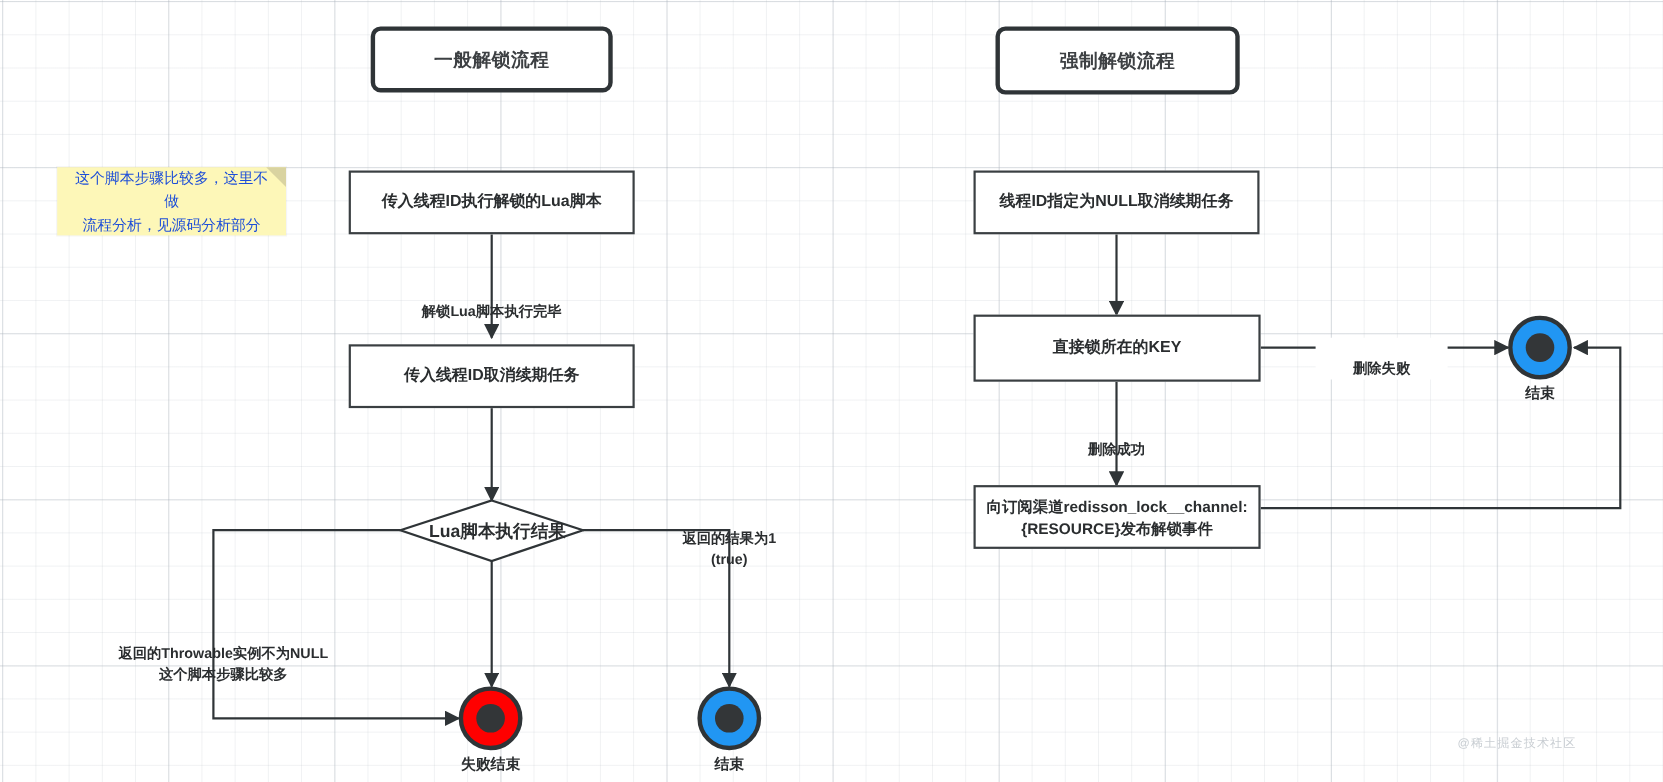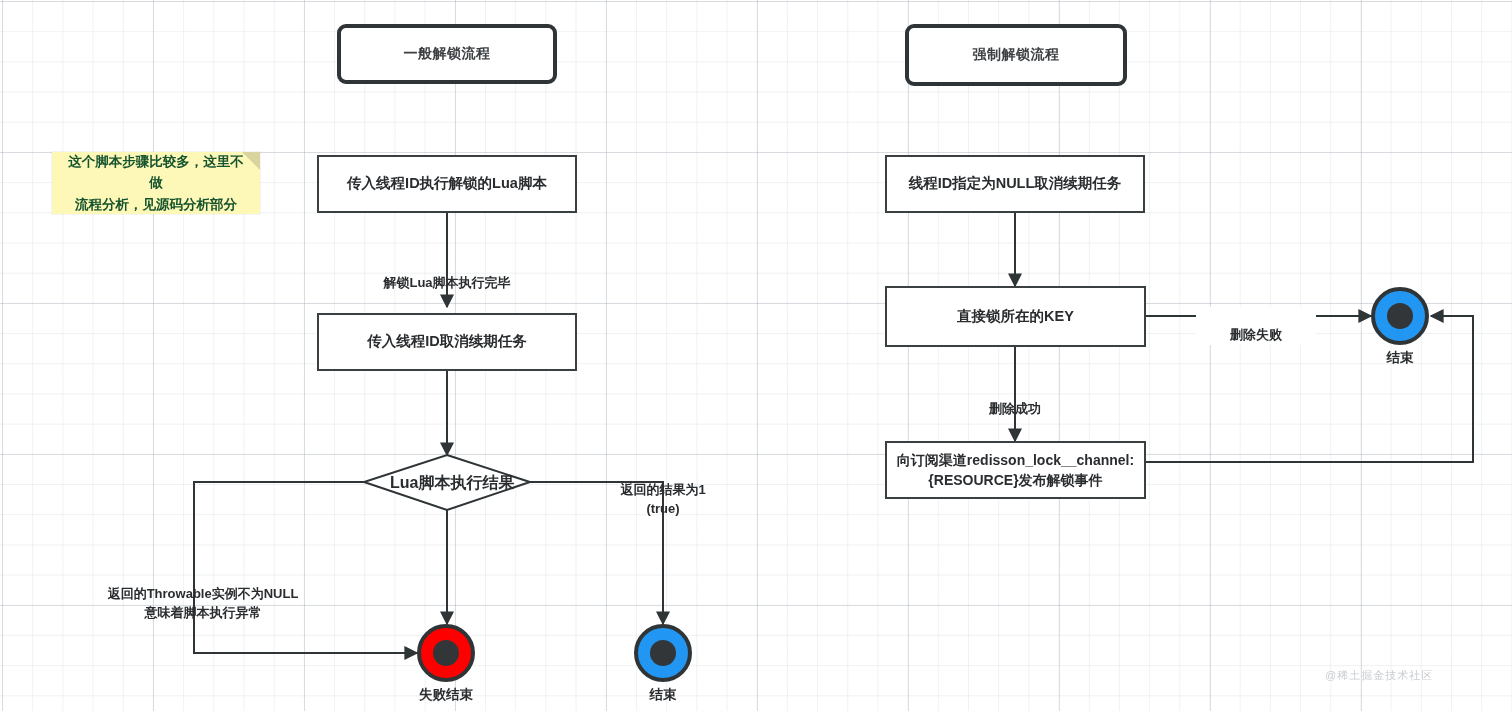--- a/index.html
+++ b/index.html
@@ -35,38 +35,38 @@
     display: flex;
     align-items: center;
     justify-content: center;
     text-align: center;
   }
   .title-box {
     background: #ffffff;
     border: 4px solid #2f3437;
     border-radius: 9px;
     color: #3d4043;
-    font-size: 14px;
+    font-size: 17px;
     font-weight: 600;
     letter-spacing: 0.5px;
   }
   .proc-box {
     background: #ffffff;
     border: 2px solid #3a3f42;
     color: #2a2d2f;
     font-size: 14.5px;
     font-weight: 700;
     line-height: 1.45;
     padding: 4px 8px;
   }
   .note {
     background: #fdf7b8;
-    color: #14532d;
+    color: #1d4ed8;
     font-size: 13.5px;
-    font-weight: 700;
+    font-weight: 400;
     line-height: 1.6;
     padding: 8px 10px;
     box-shadow: 0 0 0 1px rgba(0,0,0,0.04);
   }
   .note-fold {
     position: absolute;
     right: 0;
     top: 0;
     width: 0; height: 0;
     border-left: 18px solid transparent;
@@ -181,21 +181,21 @@
   </div>
 
   <div class="edge-label" style="left:600px; top:462px; width:126px;">
     <span>返回的结果为1
 (true)</span>
   </div>
 
 
   <div class="edge-label bold" style="left:83px; top:566px; width:240px;">
     <span>返回的Throwable实例不为NULL
-意味着脚本执行异常</span>
+这个脚本步骤比较多</span>
   </div>
 
   <div class="terminal" style="left:417px; top:624px; width:58px; height:58px; background:#ff0000; border:4px solid #2f3437;">
     <span class="inner" style="width:26px; height:26px;"></span>
   </div>
   <div class="terminal-label" style="left:396px; top:686px; width:100px;">
     <span>失败结束</span>
   </div>
 
   <div class="terminal" style="left:634px; top:624px; width:58px; height:58px; background:#2196f3; border:4px solid #2f3437;">

